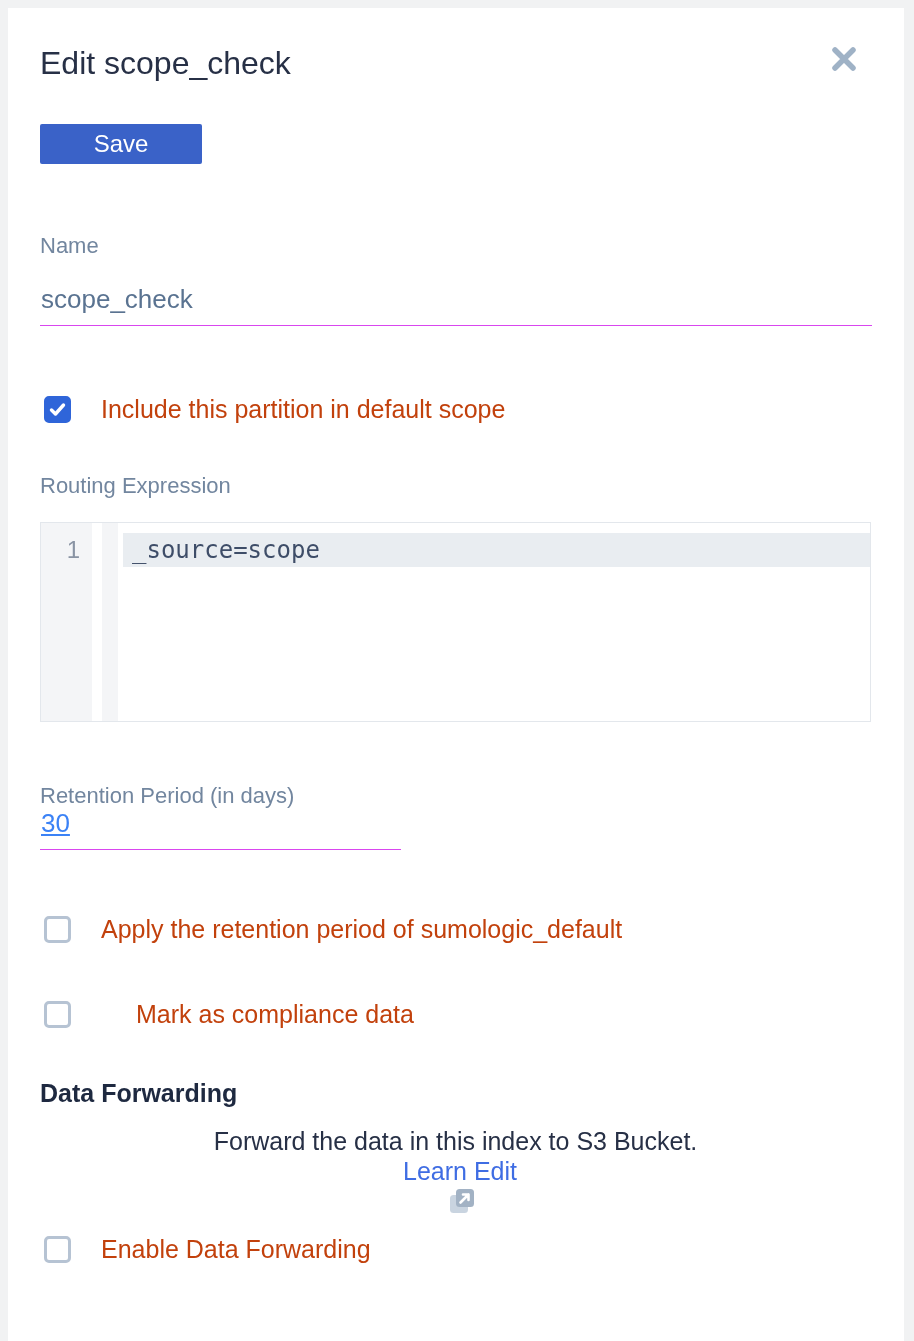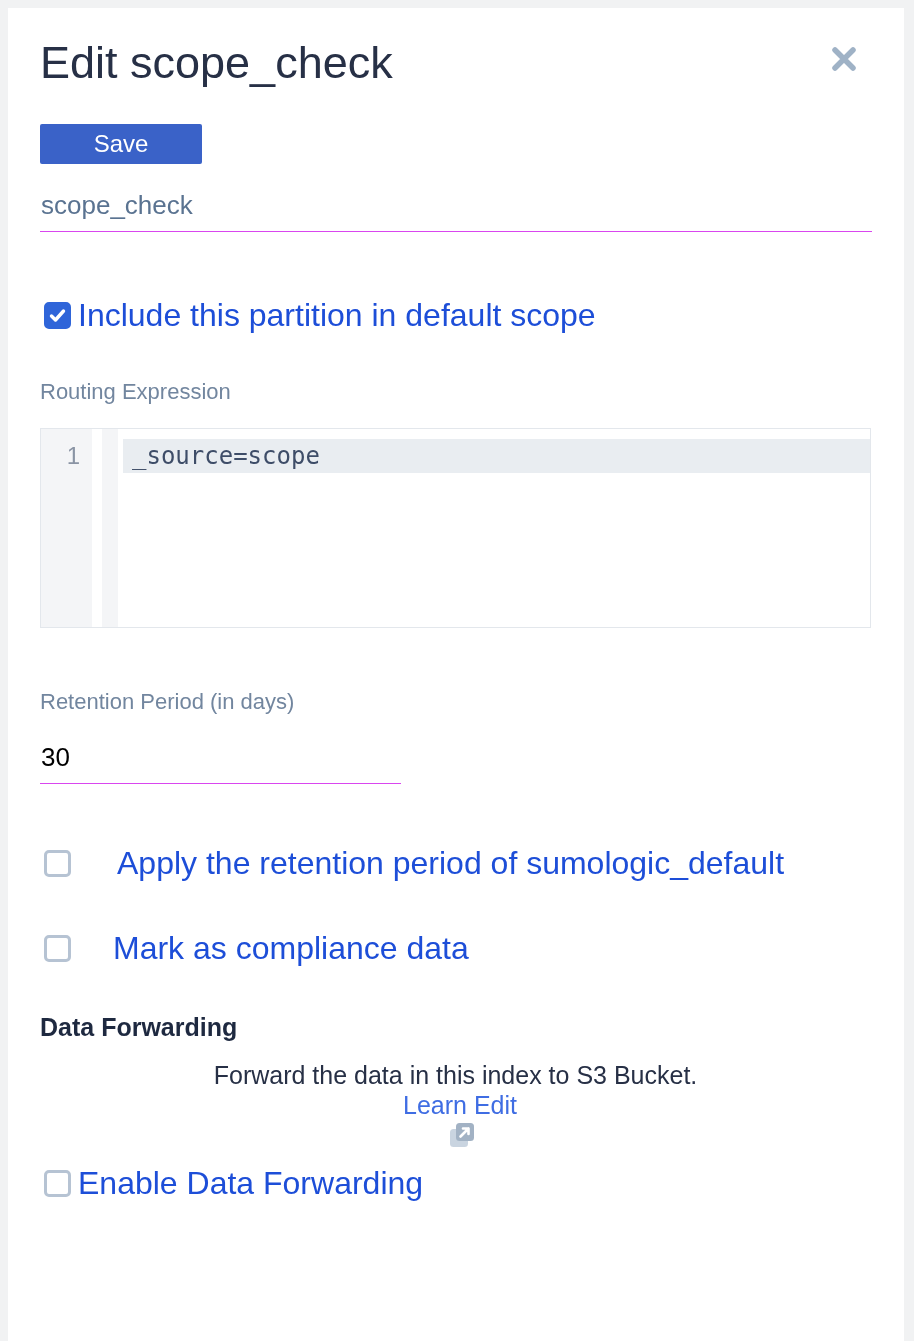--- a/index.html
+++ b/index.html
@@ -11,21 +11,21 @@
   }
   .panel{
     position:absolute;top:8px;left:8px;right:10px;bottom:0;
     background:#ffffff;
     padding:0 33px 40px 32px;
     box-sizing:border-box;
   }
   
   .header{margin-top:32px;display:flex;justify-content:space-between;align-items:flex-start;}
   .title{
-    font-size:45px;line-height:46px;color:#273046;font-weight:400;letter-spacing:0;
+    font-size:32px;line-height:46px;color:#273046;font-weight:400;letter-spacing:0;
   }
   .close-btn{
     margin-top:6px;margin-right:14px;cursor:pointer;background:none;border:none;padding:0;
     width:26px;height:26px;display:block;
   }
   
   .save-btn{
     margin-top:38px;width:162px;height:40px;
     background:#3a62c8;color:#ffffff;border:none;border-radius:2px;
     font-size:24px;font-family:inherit;cursor:pointer;display:block;
@@ -35,37 +35,37 @@
   .lbl-name{margin-top:70px;}
   .lbl-routing{margin-top:50px;}
   .lbl-retention{margin-top:62px;}
   
   .input-line{
     border:none;border-bottom:1px solid #d946ef;background:transparent;
     font-family:inherit;font-size:26px;padding:0 0 10px 1px;display:block;width:100%;
     outline:none;
   }
   .input-name{margin-top:26px;color:#5a7391;}
-  .input-retention{margin-top:28px;width:360px;color:#000000;}
+  .input-retention{width:360px;color:#3b82f6;text-decoration:underline;}
   
   .checkbox-row{display:flex;align-items:center;}
   .row-default-scope{margin-top:68px;}
-  .row-apply-retention{margin-top:64px;gap:39px;}
+  .row-apply-retention{margin-top:64px;}
   .row-compliance{margin-top:55px;gap:35px;}
   .row-enable-df{margin-top:18px;}
   .checkbox{
     width:27px;height:27px;box-sizing:border-box;margin-left:4px;
     border:3px solid #b6c3d3;border-radius:5px;background:#fff;
     display:inline-flex;align-items:center;justify-content:center;flex:0 0 auto;
     cursor:pointer;
   }
   .checkbox svg{display:none;}
   .checkbox.checked{background:#2f65d9;border-color:#2f65d9;}
   .checkbox.checked svg{display:block;}
-  .cb-label{font-size:32px;color:#1d4ed8;margin-left:7px;line-height:30px;}
+  .cb-label{font-size:25px;color:#c2410c;margin-left:30px;line-height:30px;}
   
   .editor{
     margin-top:24px;height:200px;display:flex;
     border:1px solid #e3e7ec;background:#fff;box-sizing:border-box;
   }
   .gutter{
     width:51px;background:#f4f5f7;color:#8a94a4;
     font-size:24px;line-height:34px;text-align:right;
     padding:10px 12px 0 0;box-sizing:border-box;flex:0 0 auto;
   }
@@ -92,20 +92,21 @@
     <div class="title">Edit scope_check</div>
     <button class="close-btn" aria-label="Close">
       <svg width="26" height="26" viewBox="0 0 26 26">
         <path d="M4 4 L22 22 M22 4 L4 22" stroke="#9fb2c6" stroke-width="5.5" stroke-linecap="round" fill="none"></path>
       </svg>
     </button>
   </div>
 
   <button class="save-btn">Save</button>
 
+  <div class="field-label lbl-name">Name</div>
   <input class="input-line input-name" type="text" value="scope_check" style="">
 
   <div class="checkbox-row row-default-scope">
     <span class="checkbox checked">
       <svg width="17" height="17" viewBox="0 0 17 17">
         <path d="M2.5 9 L6.5 13 L14.5 4" stroke="#ffffff" stroke-width="3.4" fill="none" stroke-linecap="round" stroke-linejoin="round"></path>
       </svg>
     </span>
     <span class="cb-label">Include this partition in default scope</span>
   </div>

